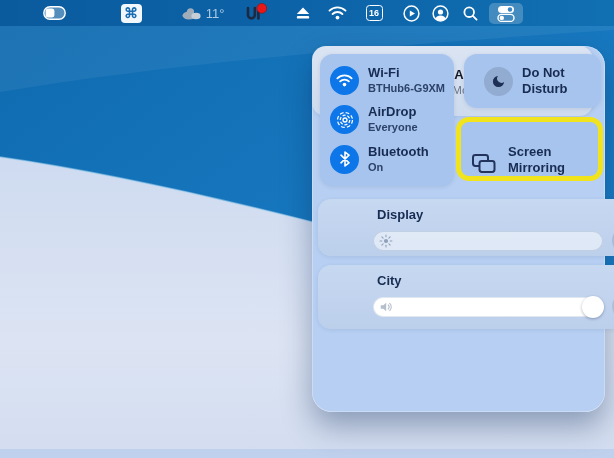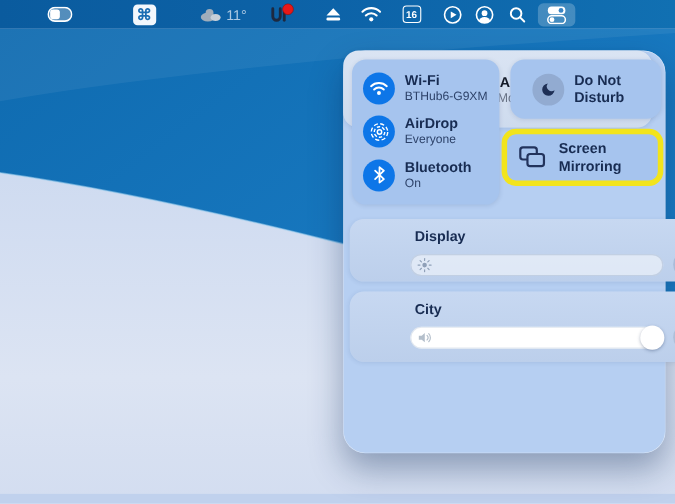--- a/index.html
+++ b/index.html
@@ -19,33 +19,33 @@
   .mb-cc-bg{width:34px;height:21px;background:rgba(255,255,255,0.22);border-radius:5px;
     display:flex;align-items:center;justify-content:center;}
 
   
   .panel{position:absolute;left:312px;top:34px;width:293px;height:366px;border-radius:20px;
     background:var(--panel-bg,#b6cff2);
     box-shadow:0 14px 30px rgba(12,42,86,.38), inset 0 0 0 .5px rgba(255,255,255,.55);z-index:4;margin-top:12px;}
   .tile{position:absolute;background:var(--tile-bg,#a6c4ee);border-radius:13px;box-shadow:0 1px 4px rgba(30,60,110,.12);}
   .navy{color:var(--navy-text,#182c52);}
   .row-title{font-size:13px;font-weight:700;line-height:1.15;}
-  .row-sub{font-size:11px;font-weight:400;color:#2d4269;line-height:1.2;margin-top:1px;}
+  .row-sub{font-size:11px;font-weight:700;color:#2d4269;line-height:1.2;margin-top:1px;}
   .icon-circle{width:29px;height:29px;border-radius:50%;background:var(--accent-blue,#0d76e8);
     display:flex;align-items:center;justify-content:center;flex:0 0 auto;}
   .conn-tile{left:8px;top:8px;width:134px;height:132px;display:flex;flex-direction:column;
     justify-content:space-around;padding:7px 4px 7px 10px;box-sizing:border-box;}
   .conn-row{display:flex;align-items:center;gap:9px;cursor:default;}
   .dnd-tile{left:152px;top:8px;width:137px;height:54px;display:flex;align-items:center;gap:9px;
     padding-left:20px;box-sizing:border-box;}
   .moon-circle{width:29px;height:29px;border-radius:50%;background:#92abd1;display:flex;align-items:center;justify-content:center;flex:0 0 auto;}
   .dnd-label,.sm-label{font-size:13px;font-weight:700;line-height:1.25;width:84px;}
-  .sm-highlight{position:absolute;left:144px;top:71px;width:147px;height:52px;box-sizing:border-box;
+  .sm-highlight{position:absolute;left:144px;top:71px;width:147px;height:64px;box-sizing:border-box;
     border:5px solid var(--highlight-yellow,#f2e41c);border-radius:13px;background:var(--tile-bg,#a6c4ee);
-    display:flex;align-items:center;gap:10px;padding-left:10px;}
+    display:flex;align-items:flex-end;gap:10px;padding-left:10px;}
 
   .module{position:absolute;left:6px;width:286px;border-radius:13px;
     background:linear-gradient(180deg,#c7d8f1,#bccfeb);box-shadow:0 1px 4px rgba(30,60,110,.10);padding-left:45px;}
   .module-label{font-size:13px;font-weight:700;margin:8px 0 0 14px;}
   .slider-row{display:flex;align-items:center;gap:9px;margin:5px 10px 0 10px;}
   .track{position:relative;flex:1;height:20px;border-radius:10px;}
   .track-display{background:rgba(255,255,255,.5);box-shadow:inset 0 0 0 1px rgba(120,145,180,.28);}
   .track-sound{background:#fff;box-shadow:inset 0 0 0 1px rgba(120,145,180,.22);}
   .track-icon{position:absolute;left:6px;top:3px;width:14px;height:14px;}
   .knob{position:absolute;right:-1px;top:-1px;width:22px;height:22px;border-radius:50%;background:#fff;

